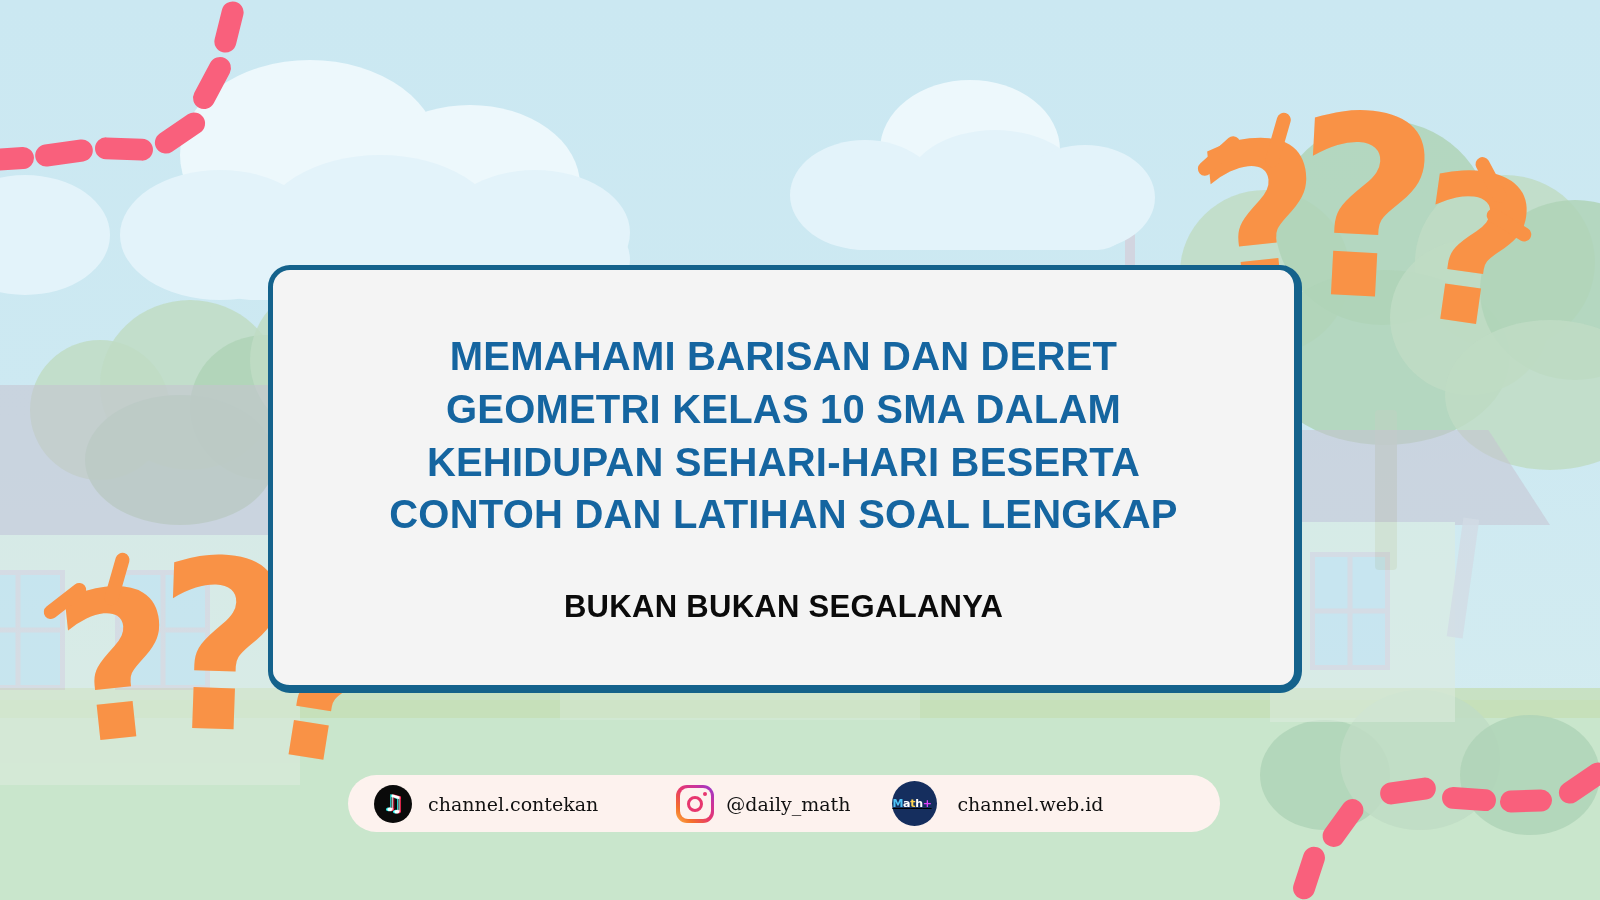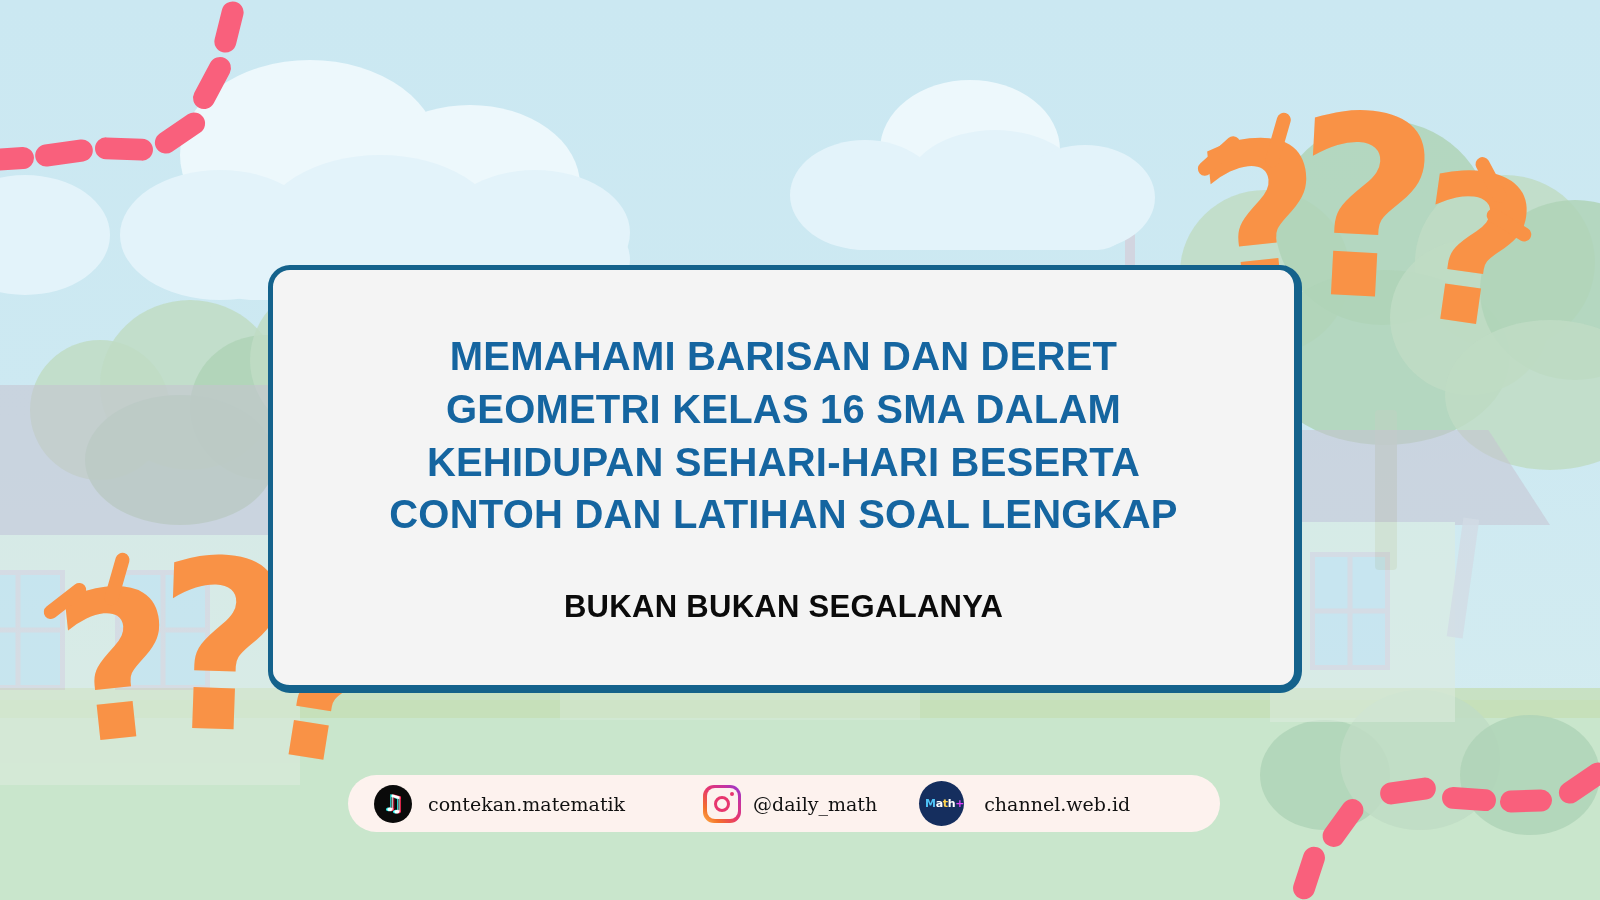--- a/index.html
+++ b/index.html
@@ -158,21 +158,21 @@
   }
   .ig .dot {
     position:absolute; right:7px; top:7px; width:4px; height:4px;
     border-radius:50%; background:#E7366E; z-index:2;
   }
 
   
   .mb {
     width:45px; height:45px; border-radius:50%;
     background:#152E5E;
-    display:flex; align-items:center; justify-content:flex-end;
+    display:flex; align-items:center; justify-content:flex-start;text-decoration:underline;
   }
   .mb .txt {
     font-family:"DejaVu Sans", sans-serif;
     font-size:11px; font-weight:700; letter-spacing:-.3px;
     white-space:nowrap;
   }
   .mb .c1{color:#4FC3F7;} .mb .c2{color:#FFFFFF;}
   .mb .c3{color:#FFD54F;} .mb .c4{color:#FFFFFF;}
   .mb .c5{color:#E040FB;}
 </style>
@@ -287,33 +287,33 @@
     <div class="qmark" style="left:58px;  top:565px; font-size:205px; transform:rotate(-6deg);">?</div>
     <div class="qmark" style="left:155px; top:530px; font-size:235px; transform:rotate(2deg);">?</div>
     <div class="qmark" style="left:265px; top:590px; font-size:200px; transform:rotate(9deg);">?</div>
     <div class="spark" style="left:110px; top:552px; width:14px; height:54px; transform:rotate(16deg);"></div>
     <div class="spark" style="left:58px;  top:576px; width:14px; height:50px; transform:rotate(52deg);"></div>
     <div class="spark" style="left:318px; top:592px; width:14px; height:50px; transform:rotate(-30deg);"></div>
     <div class="spark" style="left:336px; top:636px; width:14px; height:50px; transform:rotate(-60deg);"></div>
   </div>
 
   <div id="card">
-    <div id="card-title">MEMAHAMI BARISAN DAN DERET GEOMETRI KELAS 16 SMA DALAM KEHIDUPAN SEHARI-HARI BESERTA CONTOH DAN LATIHAN SOAL LENGKAP</div>
+    <div id="card-title">MEMAHAMI BARISAN DAN DERET GEOMETRI KELAS 10 SMA DALAM KEHIDUPAN SEHARI-HARI BESERTA CONTOH DAN LATIHAN SOAL LENGKAP</div>
     <div id="card-subtitle">BUKAN BUKAN SEGALANYA</div>
   </div>
 
   <div id="footer-bar">
 
     <div class="social-item" style="margin-left:26px;">
       <div class="ico tt">
         <span class="n n1">♫</span>
         <span class="n n2">♫</span>
         <span class="n n3">♫</span>
       </div>
-      <span class="social-label" style="margin-left:16px;">contekan.matematik</span>
+      <span class="social-label" style="margin-left:16px;">channel.contekan</span>
     </div>
 
     <div class="social-item" style="margin-left:78px;">
       <div class="ico ig">
         <span class="lens"></span>
           <span class="dot"></span>
       </div>
       <span class="social-label" style="margin-left:12px;">@daily_math</span>
     </div>
 

